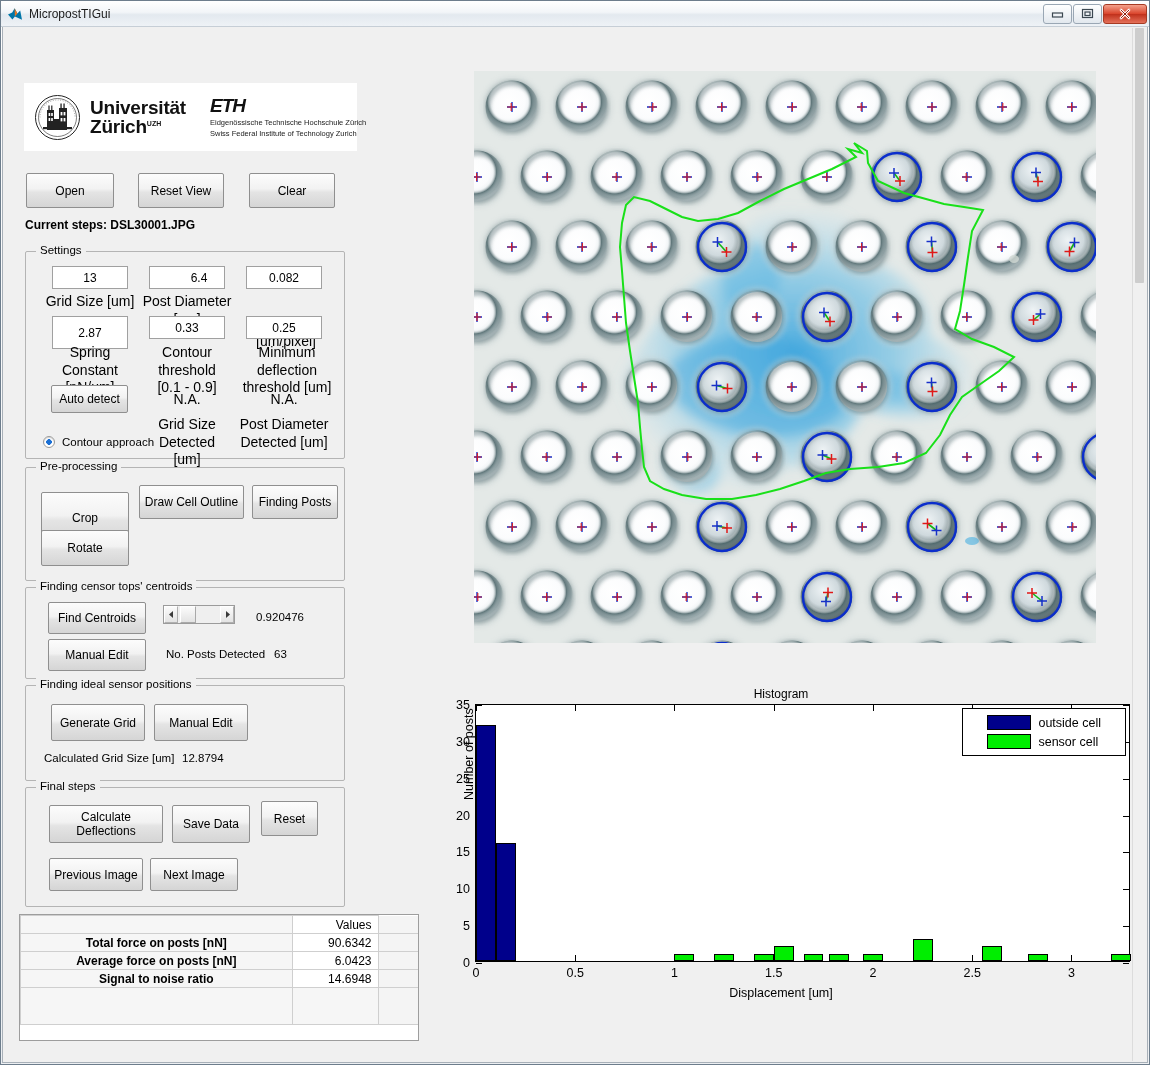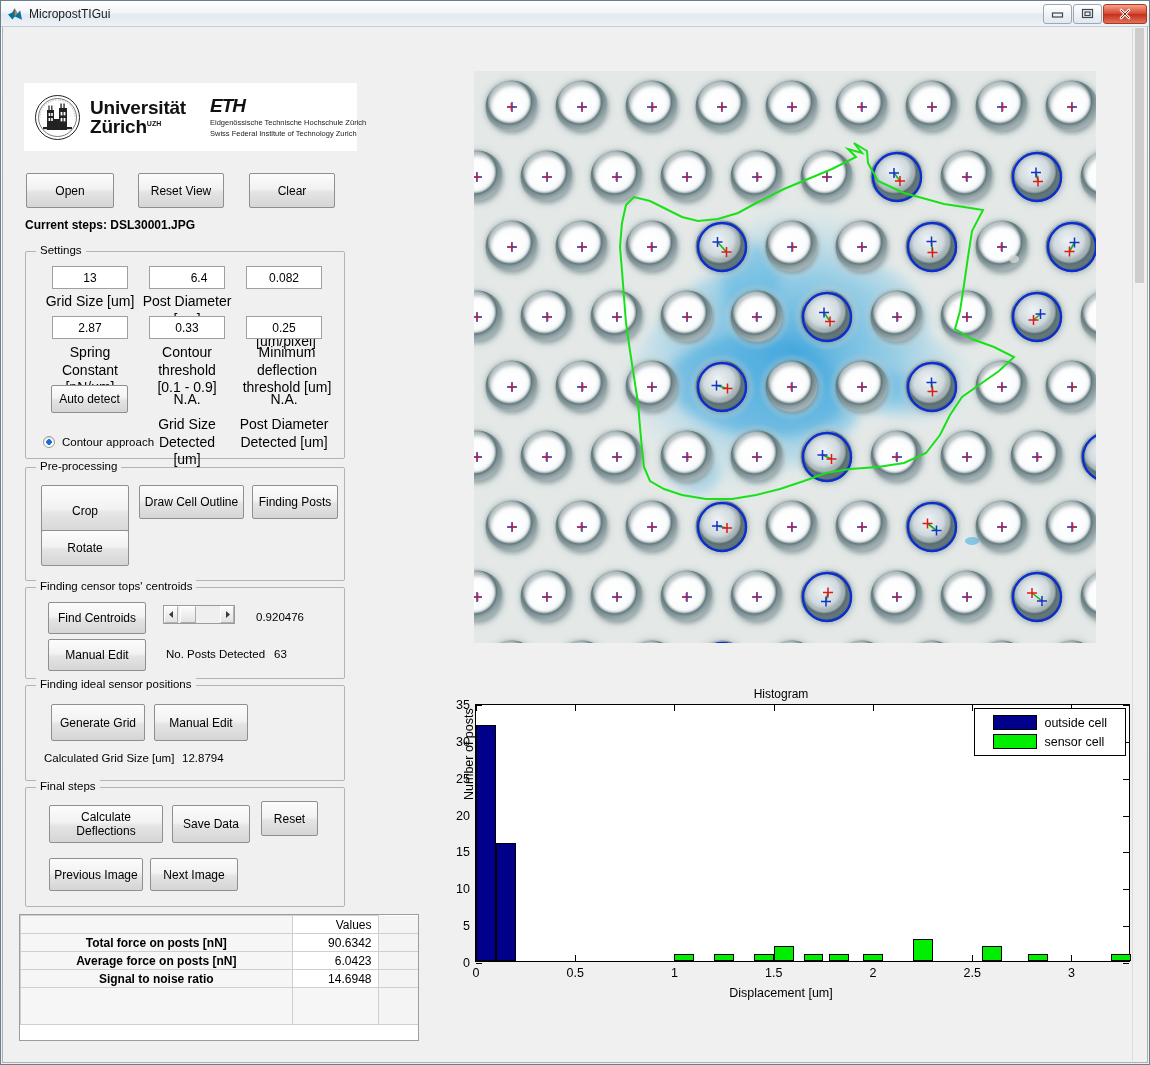--- a/index.html
+++ b/index.html
@@ -189,21 +189,21 @@
   .ytick { position:absolute; right:100%; margin-right:6px; font-size:12.5px; transform:translateY(-50%); color:#000;}
   .ytickmark { position:absolute; left:0; width:6px; height:1px; background:#000; }
   .ytickmark.r { left:auto; right:0; }
   .xtick { position:absolute; top:100%; margin-top:5px; font-size:12.5px; transform:translateX(-50%); color:#000;}
   .xtickmark { position:absolute; bottom:0; width:1px; height:6px; background:#000; }
   .xtickmark.t { bottom:auto; top:0; }
   .bar { position:absolute; bottom:0; border:1px solid #000; }
 
   #legend {
     position:absolute; right:3px; top:3px;
-    border:1px solid #000; background:#fff; padding:4px 18px;
+    border:1px solid #000; background:#fff; padding:4px 24px;
     font-size:12.5px; color:#000;
   }
   .leg-row { display:flex; align-items:center; height:19px; }
   .leg-swatch { width:44px; height:15px; border:1px solid #000; margin-right:7px; flex:0 0 44px;}
   .leg-label { white-space:nowrap; }
 
   #vscroll {
     position:absolute; right:2px; top:1px; width:13px; bottom:1px;
     background:#f0f0f0; border-left:1px solid #dcdcdc;
   }
@@ -297,21 +297,21 @@
         <span class="glabel">Settings</span>
 
         <div class="txtfield" style="left:26px;top:14px;width:76px;height:23px;">13</div>
         <div class="txtfield" style="left:123px;top:14px;width:76px;height:23px;padding-left:24px;">6.4</div>
         <div class="txtfield" style="left:220px;top:14px;width:76px;height:23px;">0.082</div>
 
         <div class="fieldlabel" style="left:16px;top:41px;width:96px;">Grid Size [um]</div>
         <div class="fieldlabel" style="left:111px;top:41px;width:100px;">Post Diameter [um]</div>
         <div class="fieldlabel" style="left:206px;top:30px;width:108px;margin-top:33px;">Pixel Size [um/pixel]</div>
 
-        <div class="txtfield" style="left:26px;top:64px;width:76px;height:23px;">2.87</div>
+        <div class="txtfield" style="left:26px;top:64px;width:76px;height:33px;">2.87</div>
         <div class="txtfield" style="left:123px;top:64px;width:76px;height:23px;">0.33</div>
         <div class="txtfield" style="left:220px;top:64px;width:76px;height:23px;">0.25</div>
 
         <div class="fieldlabel" style="left:16px;top:92px;width:96px;">
           <div>Spring Constant</div>
           <div>[nN/um]</div>
         </div>
         <div class="fieldlabel" style="left:110px;top:92px;width:102px;">
           <div>Contour threshold</div>
           <div>[0.1 - 0.9]</div>
@@ -336,21 +336,21 @@
         </div>
       </div>
 
       <div id="radio-contour">
         <span class="radio-dot"></span>
         <span class="rl">Contour approach</span>
       </div>
 
       <div class="group" id="g-pre">
         <span class="glabel">Pre-processing</span>
-        <div class="mbtn" style="left:15px;top:17px;width:88px;height:52px;">Crop</div>
+        <div class="mbtn" style="left:15px;top:24px;width:88px;height:52px;">Crop</div>
         <div class="mbtn" style="left:113px;top:17px;width:105px;height:34px;">Draw Cell Outline</div>
         <div class="mbtn" style="left:226px;top:17px;width:86px;height:34px;">Finding Posts</div>
         <div class="mbtn" style="left:15px;top:62px;width:88px;height:36px;">Rotate</div>
       </div>
 
       <div class="group" id="g-cent">
         <span class="glabel">Finding censor tops' centroids</span>
         <div class="mbtn" style="left:22px;top:14px;width:98px;height:32px;">Find Centroids</div>
         <div class="mbtn" style="left:22px;top:51px;width:98px;height:32px;">Manual Edit</div>
         <div class="statictext" style="left:230px;top:23px;">0.920476</div>

